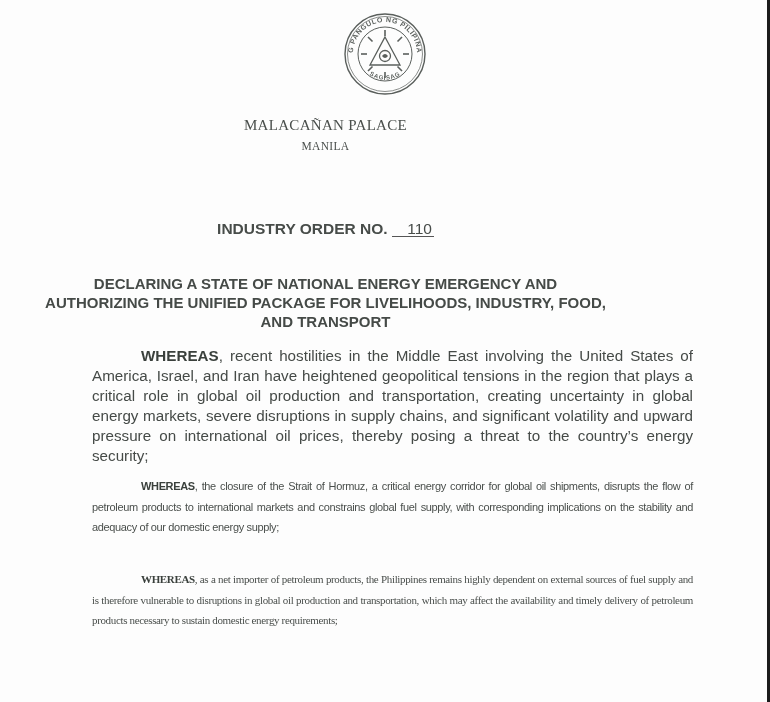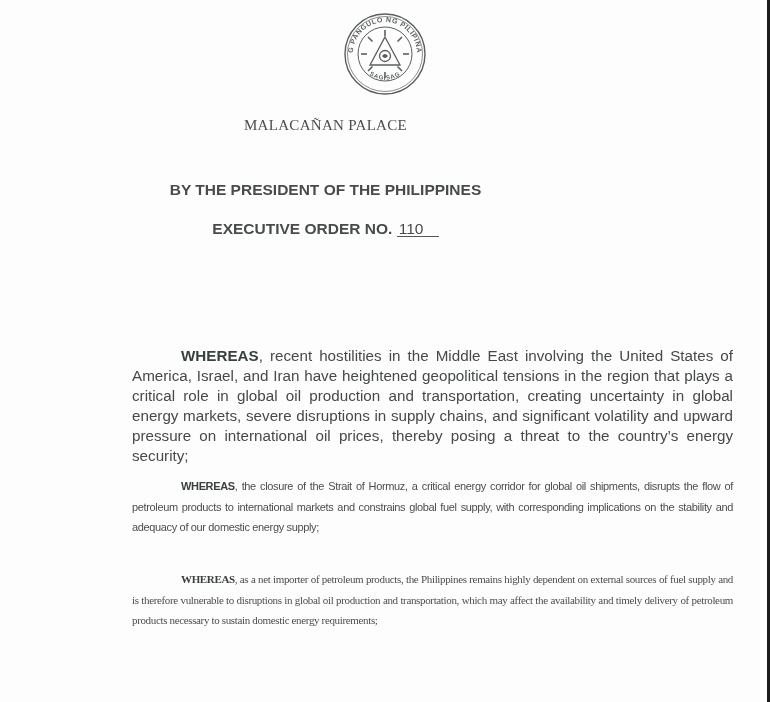--- a/index.html
+++ b/index.html
@@ -10,27 +10,26 @@
       color: #3d433f;
     }
     .page { position: absolute; left: 0; top: 0; width: 767px; height: 702px; background: #fdfdfd; }
     .right-border { position: absolute; left: 767px; top: 0; width: 3px; height: 702px; background: #1c1c1c; }
     .seal { position: absolute; left: 343px; top: 12px; width: 84px; height: 84px; }
     .center { position: absolute; left: 0; width: 651px; text-align: center; }
     .palace { top: 117px; font-family: "Liberation Serif", serif; font-size: 15px; letter-spacing: 0.3px; color: #4a4f4c; }
     .manila { top: 140px; font-family: "Liberation Serif", serif; font-size: 11.5px; letter-spacing: 0.3px; color: #4a4f4c; }
     .byline { top: 181px; font-weight: bold; font-size: 15.5px; color: #474c49; }
     .eo { top: 220px; font-weight: bold; font-size: 15.5px; color: #474c49; }
-    .eo-num { display: inline-block; min-width: 38px; border-bottom: 1.5px solid #555; font-weight: normal; padding: 0 2px; line-height: 15px; text-align: left; }
+    .eo-num { display: inline-block; min-width: 38px; border-bottom: 1.5px solid #555; font-weight: normal; padding: 0 2px; line-height: 15px; text-align: right; }
     .title { top: 274px; font-weight: bold; font-size: 15px; line-height: 19px; color: #454a47; }
     .para {
       position: absolute; left: 92px; width: 601px;
       font-size: 15.2px; line-height: 20px; text-align: justify;
       color: #454a47;
-      margin-left: 40px;
     }
     .para.condensed { font-size: 11px; letter-spacing: -0.35px; line-height: 20.5px; color: #4a4f4c; }
     .para .lead { font-weight: bold; color: #3a403c; }
     .indent { display: inline-block; width: 49px; }
     .p1 { top: 346px; }
     .p2 { top: 476px; }
     .p3 { top: 569px; font-family: Liberation Serif, serif; }
     .p4 { top: 681px; }
   </style>
 </head>
@@ -61,28 +60,33 @@
       <line x1="59" y1="25" x2="54.5" y2="29.5"></line>
       <line x1="25" y1="59" x2="29.5" y2="54.5"></line>
       <line x1="59" y1="59" x2="54.5" y2="54.5"></line>
     </g>
     <polygon points="42,25 57,53 27,53" fill="none" stroke="#5a5f5c" stroke-width="1.3"></polygon>
     <circle cx="42" cy="44" r="5.5" fill="none" stroke="#5a5f5c" stroke-width="1.3"></circle>
     <path d="M39 44 q3 -4 6 0 q-3 4 -6 0" fill="#5a5f5c"></path>
   </svg>
 
   <div class="center palace">MALACAÑAN PALACE</div>
+  <div class="center manila">MANILA</div>
 
-  <div class="center byline">BY THE PRESIDENT OF THE PHILIPPINES</div>
 
   <div class="center eo">
-    <span>EXECUTIVE ORDER NO.</span>
+    <span>INDUSTRY ORDER NO.</span>
     <span class="eo-num">110</span>
   </div>
 
+  <div class="center title">
+    <div>DECLARING A STATE OF NATIONAL ENERGY EMERGENCY AND</div>
+    <div>AUTHORIZING THE UNIFIED PACKAGE FOR LIVELIHOODS, INDUSTRY, FOOD,</div>
+    <div>AND TRANSPORT</div>
+  </div>
 
   <div class="para p1">
     <span class="indent"></span><span class="lead">WHEREAS</span><span>, recent hostilities in the Middle East involving the United States of America, Israel, and Iran have heightened geopolitical tensions in the region that plays a critical role in global oil production and transportation, creating uncertainty in global energy markets, severe disruptions in supply chains, and significant volatility and upward pressure on international oil prices, thereby posing a threat to the country’s energy security;</span>
   </div>
 
   <div class="para condensed p2">
     <span class="indent"></span><span class="lead">WHEREAS</span><span>, the closure of the Strait of Hormuz, a critical energy corridor for global oil shipments, disrupts the flow of petroleum products to international markets and constrains global fuel supply, with corresponding implications on the stability and adequacy of our domestic energy supply;</span>
   </div>
 
   <div class="para condensed p3">

